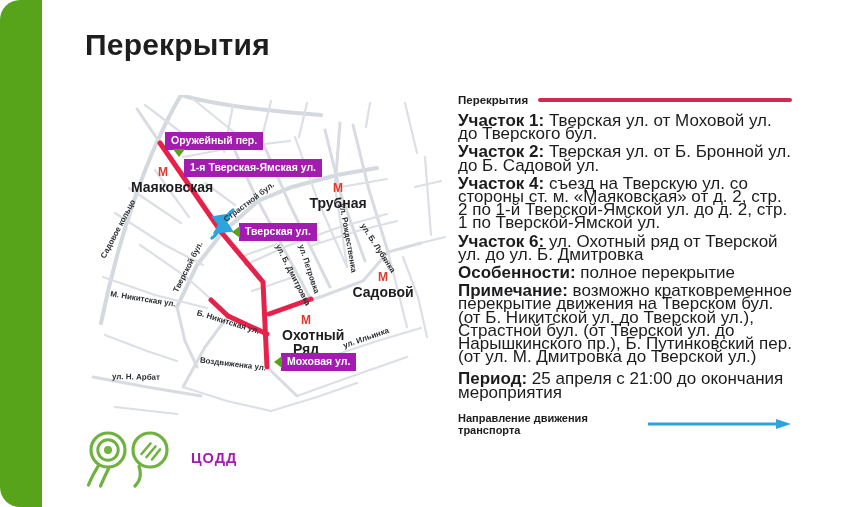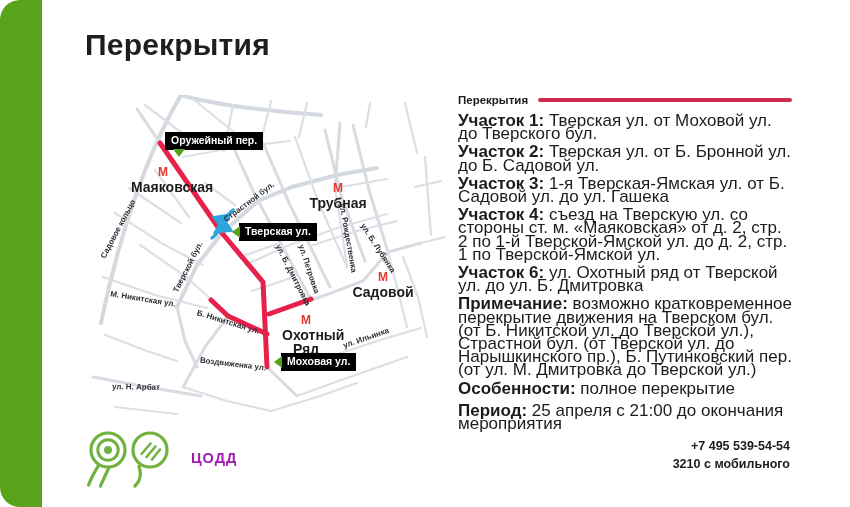--- a/index.html
+++ b/index.html
@@ -4,21 +4,21 @@
 <style>
   html,body{margin:0;padding:0;background:#fff;}
   .page{position:relative;width:850px;height:507px;background:#fff;border-radius:20px;overflow:hidden;
         font-family:Liberation Sans, sans-serif;color:#1c1c1e;}
   .green-bar{position:absolute;left:0;top:0;width:42px;height:507px;background:#57a319;}
   .page-title{position:absolute;left:85px;top:28px;margin:0;font-size:30px;font-weight:800;color:#1e1e1e;letter-spacing:.2px;}
 
   
   .map{position:absolute;left:85px;top:95px;width:365px;height:325px;}
   .map-svg{position:absolute;left:0;top:0;width:365px;height:325px;}
-  .mlabel{position:absolute;background:#000000;color:#fff;font-weight:700;font-size:10.5px;
+  .mlabel{position:absolute;background:#a21caf;color:#fff;font-weight:700;font-size:10.5px;
           padding:3px 6px;white-space:nowrap;line-height:1.1;z-index:3;}
   .mlabel.pd::after{content:"";position:absolute;left:8px;bottom:-7px;width:0;height:0;
           border-left:6px solid transparent;border-right:6px solid transparent;border-top:8px solid #57a317;}
   .mlabel.pl::before{content:"";position:absolute;left:-7px;top:50%;transform:translateY(-50%);width:0;height:0;
           border-top:6px solid transparent;border-bottom:6px solid transparent;border-right:8px solid #57a317;}
   .metro{position:absolute;width:64px;text-align:center;z-index:2;line-height:1.05;}
   .m-sym{display:block;color:#e03a30;font-weight:800;font-size:12px;}
   .m-name{display:block;color:#1d1d1f;font-weight:700;font-size:14px;margin-top:1px;}
   .m-name.narrow{max-width:48px;margin-left:auto;margin-right:auto;}
   .street{position:absolute;font-size:8px;font-weight:700;color:#2b2e33;white-space:nowrap;
@@ -117,20 +117,21 @@
         <path d="M182,239 L143,221 L126,205"></path>
       </g>
 
       <g stroke="#2da4de" fill="none" stroke-width="3.4" stroke-linecap="round">
         <path d="M148,115 C137,123 143,129 132,136" marker-end="url(#bh)"></path>
         <path d="M127,143 C138,135 132,129 143,121" marker-end="url(#bh)"></path>
       </g>
     </svg>
 
     <div class="mlabel pd" style="left:80px;top:37px;"><span>Оружейный пер.</span></div>
+    <div class="mlabel" style="left:99px;top:64px;"><span>1-я Тверская-Ямская ул.</span></div>
     <div class="mlabel pl" style="left:154px;top:128px;"><span>Тверская ул.</span></div>
     <div class="mlabel pl" style="left:196px;top:258px;"><span>Моховая ул.</span></div>
 
     <div class="metro" style="left:46px;top:71px;">
       <span class="m-sym">М</span>
       <span class="m-name">Маяковская</span>
     </div>
     <div class="metro" style="left:221px;top:87px;">
       <span class="m-sym">М</span>
       <span class="m-name">Трубная</span>
@@ -140,62 +141,64 @@
       <span class="m-name">Садовой</span>
     </div>
     <div class="metro" style="left:189px;top:219px;">
       <span class="m-sym">М</span>
       <span class="m-name narrow">Охотный Ряд</span>
     </div>
 
     <span class="street" style="left:33px;top:134px;--r:-62deg;">Садовое кольцо</span>
     <span class="street" style="left:58px;top:204px;--r:9deg;">М. Никитская ул.</span>
     <span class="street" style="left:143px;top:227px;--r:17deg;">Б. Никитская ул.</span>
-    <span class="street" style="left:51px;top:292px;--r:1deg;">ул. Н. Арбат</span>
+    <span class="street" style="left:51px;top:282px;--r:1deg;">ул. Н. Арбат</span>
     <span class="street" style="left:148px;top:269px;--r:7deg;">Воздвиженка ул.</span>
     <span class="street" style="left:103px;top:172px;--r:-63deg;">Тверской бул.</span>
     <span class="street" style="left:164px;top:107px;--r:-37deg;">Страстной бул.</span>
     <span class="street" style="left:208px;top:180px;--r:63deg;">ул. Б. Дмитровка</span>
     <span class="street" style="left:224px;top:174px;--r:72deg;">ул. Петровка</span>
     <span class="street" style="left:263px;top:143px;--r:80deg;">ул. Рождественка</span>
     <span class="street" style="left:293px;top:153px;--r:57deg;">ул. Б. Лубянка</span>
     <span class="street" style="left:281px;top:243px;--r:-19deg;">ул. Ильинка</span>
   </div>
 
   <section class="panel">
     <div class="panel-head">
       <span class="panel-title">Перекрытия</span>
       <span class="head-line"></span>
     </div>
     <p class="item"><b>Участок 1:</b> <span>Тверская ул. от Моховой ул. до Тверского бул.</span></p>
     <p class="item"><b>Участок 2:</b> <span>Тверская ул. от Б. Бронной ул. до Б. Садовой ул.</span></p>
-    <p class="item"><b>Участок 3:</b> <span>1-я Тверская-Ямская ул. от Б. Садовой ул. до ул. Гашека</span></p>
     <p class="item"><b>Участок 4:</b> <span>съезд на Тверскую ул. со стороны ст. м. «Маяковская» от д. 2, стр. 2 по 1-й Тверской-Ямской ул. до д. 2, стр. 1 по Тверской-Ямской ул.</span></p>
     <p class="item"><b>Участок 6:</b> <span>ул. Охотный ряд от Тверской ул. до ул. Б. Дмитровка</span></p>
+    <p class="item"><b>Особенности:</b> <span>полное перекрытие</span></p>
     <p class="item"><b>Примечание:</b> <span>возможно кратковременное перекрытие движения на Тверском бул. (от Б. Никитской ул. до Тверской ул.), Страстной бул. (от Тверской ул. до Нарышкинского пр.), Б. Путинковский пер. (от ул. М. Дмитровка до Тверской ул.)</span></p>
-    <p class="item"><b>Особенности:</b> <span>полное перекрытие</span></p>
     <p class="item spaced"><b>Период:</b> <span>25 апреля с 21:00 до окончания мероприятия</span></p>
+    <div class="direction">
+      <span>Направление движения транспорта</span>
+      <svg class="dir-arrow" width="146" height="12" viewBox="0 0 146 12">
+        <line x1="2" y1="6" x2="131" y2="6" stroke="#2da4de" stroke-width="3"></line>
+        <path d="M130,1 L145,6 L130,11 Z" fill="#2da4de"></path>
+      </svg>
+    </div>
   </section>
 
   <div class="logo">
     <svg width="92" height="60" viewBox="0 0 92 60">
       <g stroke="#70b23f" fill="none" stroke-width="3.2" stroke-linecap="round">
         <circle cx="23" cy="22" r="17"></circle>
         <circle cx="23" cy="22" r="10.2" stroke-width="3"></circle>
         <path d="M13.5,37.5 Q7,48 3.5,57"></path>
         <path d="M24,39.5 Q19,50 15.5,58"></path>
         <circle cx="65" cy="22" r="17"></circle>
         <path d="M54,38.5 Q58,50 50,58"></path>
         <path d="M56.5,26 L65.5,15.5" stroke-width="2.6"></path>
         <path d="M61.5,29 L70.5,18.5" stroke-width="2.6"></path>
         <path d="M67,31.5 L75,21.5" stroke-width="2.6"></path>
       </g>
       <circle cx="23" cy="22" r="4" fill="#70b23f"></circle>
     </svg>
     <span class="logo-text">ЦОДД</span>
   </div>
   <div class="contacts">
-    <div class="phones">
-      <div>+7 495 539-54-54</div>
-      <div>3210 с мобильного</div>
-    </div>
   </div>
 </div>
 
 </body></html>

